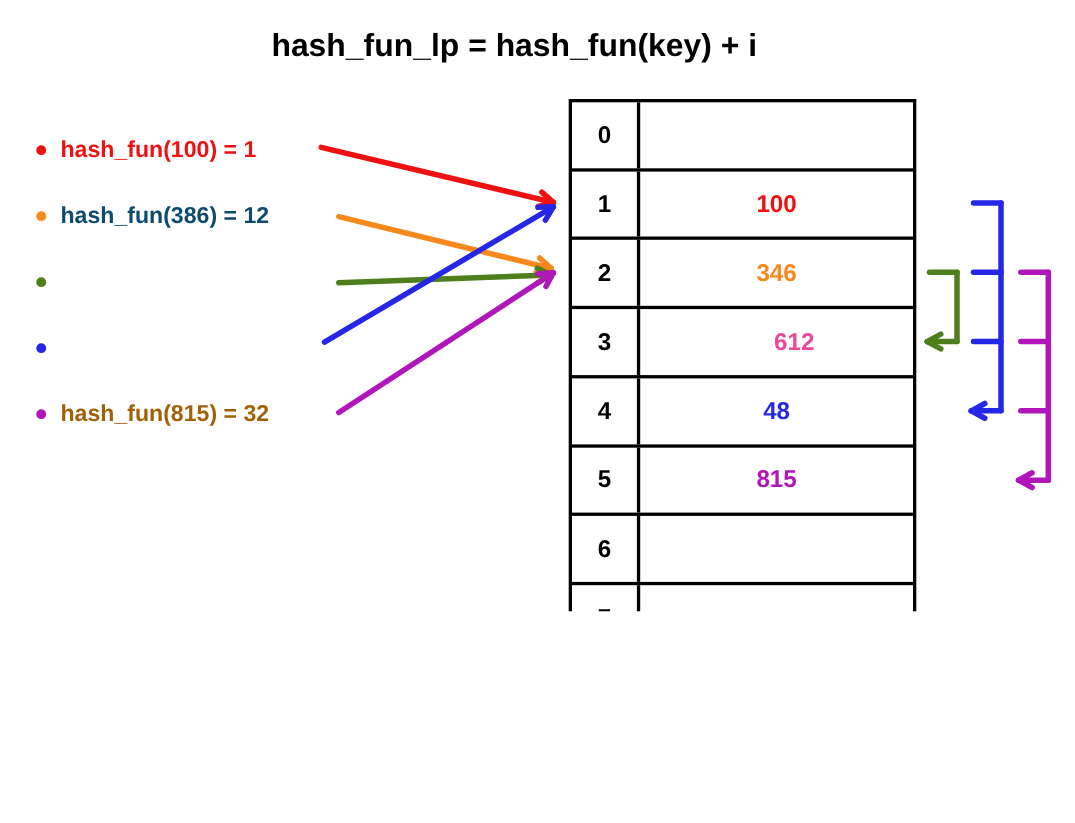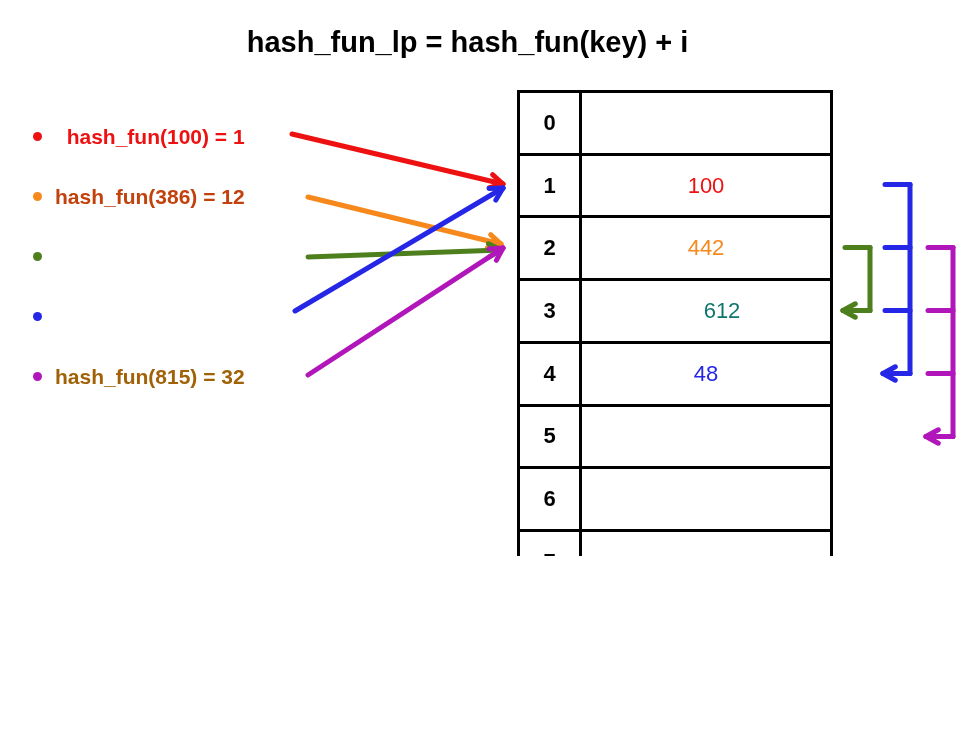--- a/index.html
+++ b/index.html
@@ -8,55 +8,55 @@
     font-family:"Liberation Sans","DejaVu Sans",sans-serif;
   }
   .title{
     position:absolute;top:26px;left:0;width:935px;margin:0;
     text-align:center;font-size:29px;font-weight:bold;letter-spacing:0px;
   }
   .hash-list{
     position:absolute;left:33px;top:122px;margin:0;padding:0;list-style:none;
     display:flex;flex-direction:column;gap:31px;
   }
-  .hash-item{display:flex;align-items:center;height:29px;justify-content:space-between;}
+  .hash-item{display:flex;align-items:center;height:29px;}
   .dot{width:9px;height:9px;border-radius:50%;flex:0 0 auto;margin-right:13px;}
   .lab{font-size:21px;font-weight:bold;white-space:nowrap;}
   .hash-table{
     position:absolute;left:517px;top:90px;width:316px;height:630px;
     box-sizing:border-box;border:3px solid #000;display:flex;flex-direction:column;
     background:#fff;
   }
   .t-row{flex:1 1 0;display:flex;border-bottom:3px solid #000;}
   .t-row:last-child{border-bottom:none;}
   .t-idx{
     width:59px;flex:0 0 auto;border-right:3px solid #000;
     display:flex;align-items:center;justify-content:center;
     font-size:22px;font-weight:bold;color:#000;
   }
   .t-val{
     flex:1 1 auto;display:flex;align-items:center;justify-content:center;
-    font-size:22px;font-weight:normal;text-align:right;
+    font-size:22px;font-weight:bold;text-align:right;
   }
   #arrows{position:absolute;left:0;top:0;pointer-events:none;}
 </style>
 </head>
 <body>
 
 <div class="canvas">
   <h1 class="title">hash_fun_lp = hash_fun(key) + i</h1>
 
   <ul class="hash-list" id="hash-list">
       <li class="hash-item">
         <span class="dot" style="background: rgb(238, 17, 17);"></span>
         <span class="lab" style="color: rgb(238, 17, 17);">hash_fun(100) = 1</span>
       </li>
       <li class="hash-item">
         <span class="dot" style="background: rgb(246, 136, 28);"></span>
-        <span class="lab" style="color: #c2410c;">hash_fun(386) = 12</span>
+        <span class="lab" style="color: #0c4a6e;">hash_fun(386) = 12</span>
       </li>
       <li class="hash-item">
         <span class="dot" style="background: rgb(78, 127, 29);"></span>
       </li>
       <li class="hash-item">
         <span class="dot" style="background: rgb(38, 38, 230);"></span>
       </li>
       <li class="hash-item">
         <span class="dot" style="background: rgb(176, 22, 186);"></span>
         <span class="lab" style="color: #a16207;">hash_fun(815) = 32</span>
@@ -67,32 +67,33 @@
       <div class="t-row">
         <div class="t-idx">0</div>
         <div class="t-val"></div>
       </div>
       <div class="t-row">
         <div class="t-idx">1</div>
         <div class="t-val" style="color: rgb(238, 17, 17);">100</div>
       </div>
       <div class="t-row">
         <div class="t-idx">2</div>
-        <div class="t-val" style="color: rgb(246, 136, 28);">442</div>
+        <div class="t-val" style="color: rgb(246, 136, 28);">346</div>
       </div>
       <div class="t-row">
         <div class="t-idx">3</div>
-        <div class="t-val" style="color: #0f766e; margin-left: 32px;">612</div>
+        <div class="t-val" style="color: #ec4899; margin-left: 32px;">612</div>
       </div>
       <div class="t-row">
         <div class="t-idx">4</div>
         <div class="t-val" style="color: rgb(38, 38, 230);">48</div>
       </div>
       <div class="t-row">
         <div class="t-idx">5</div>
+        <div class="t-val" style="color: rgb(176, 22, 186);">815</div>
       </div>
       <div class="t-row">
         <div class="t-idx">6</div>
         <div class="t-val"></div>
       </div>
       <div class="t-row">
         <div class="t-idx">7</div>
         <div class="t-val"></div>
       </div>
       <div class="t-row">

